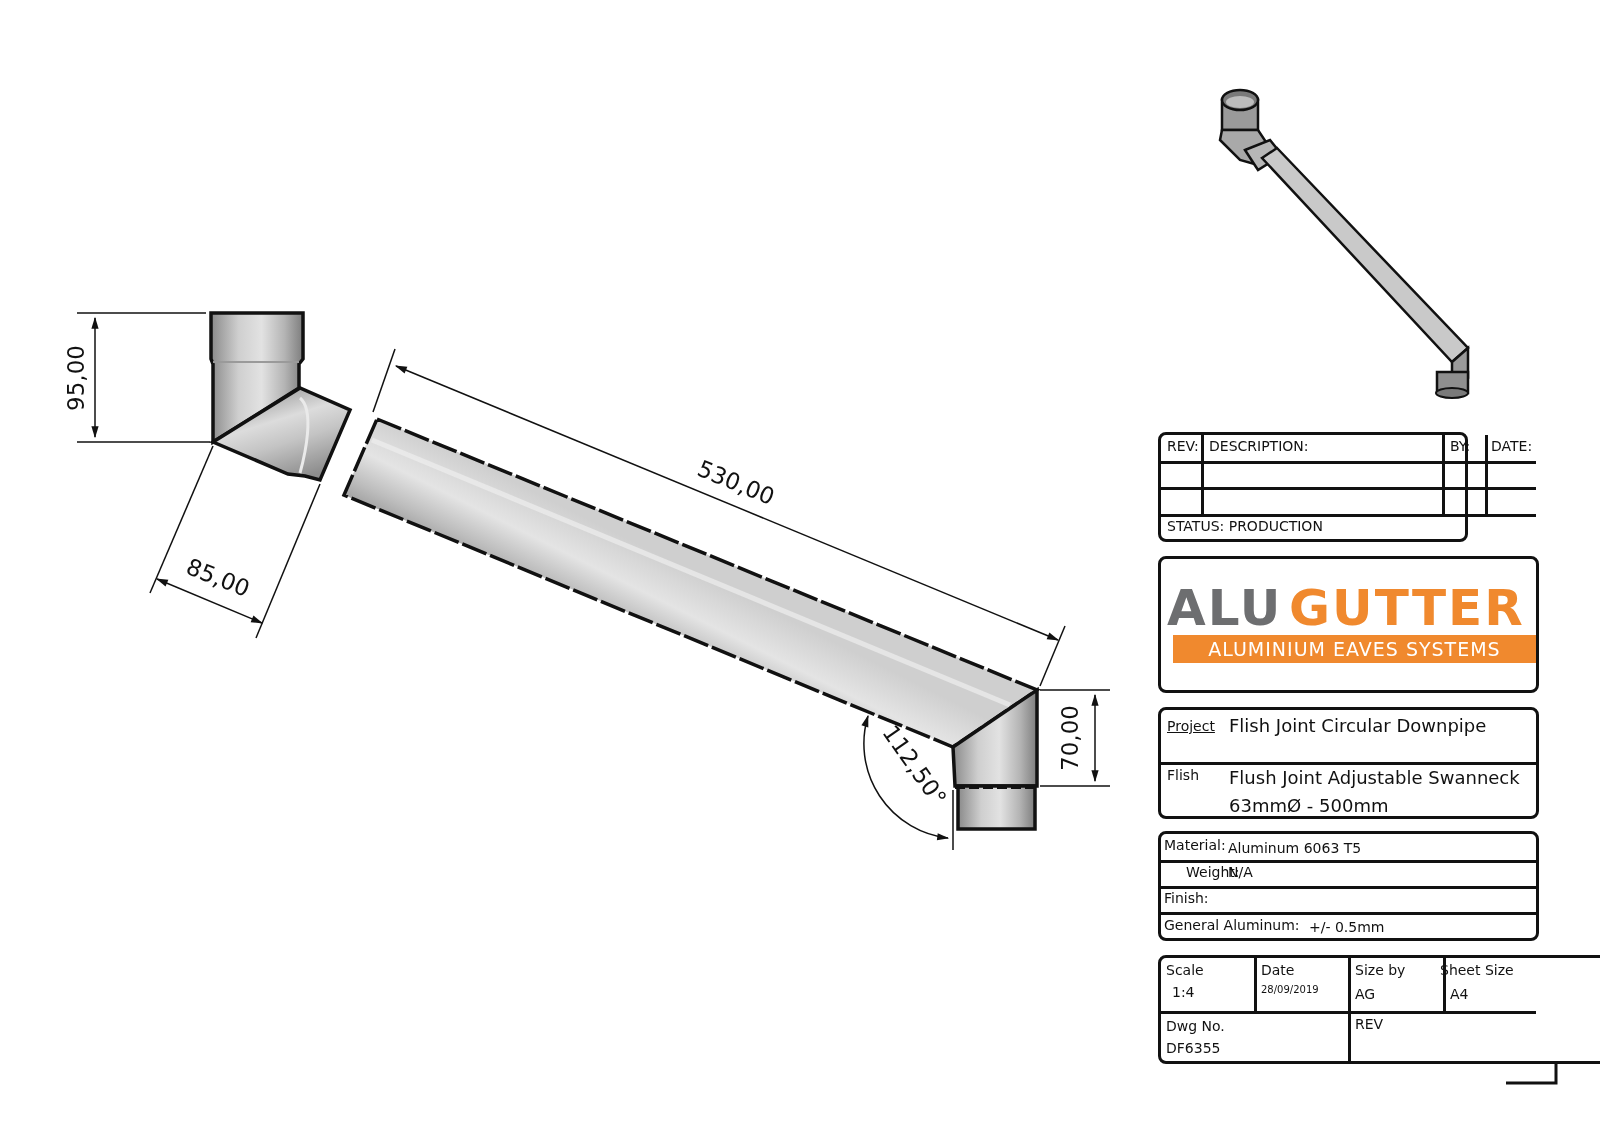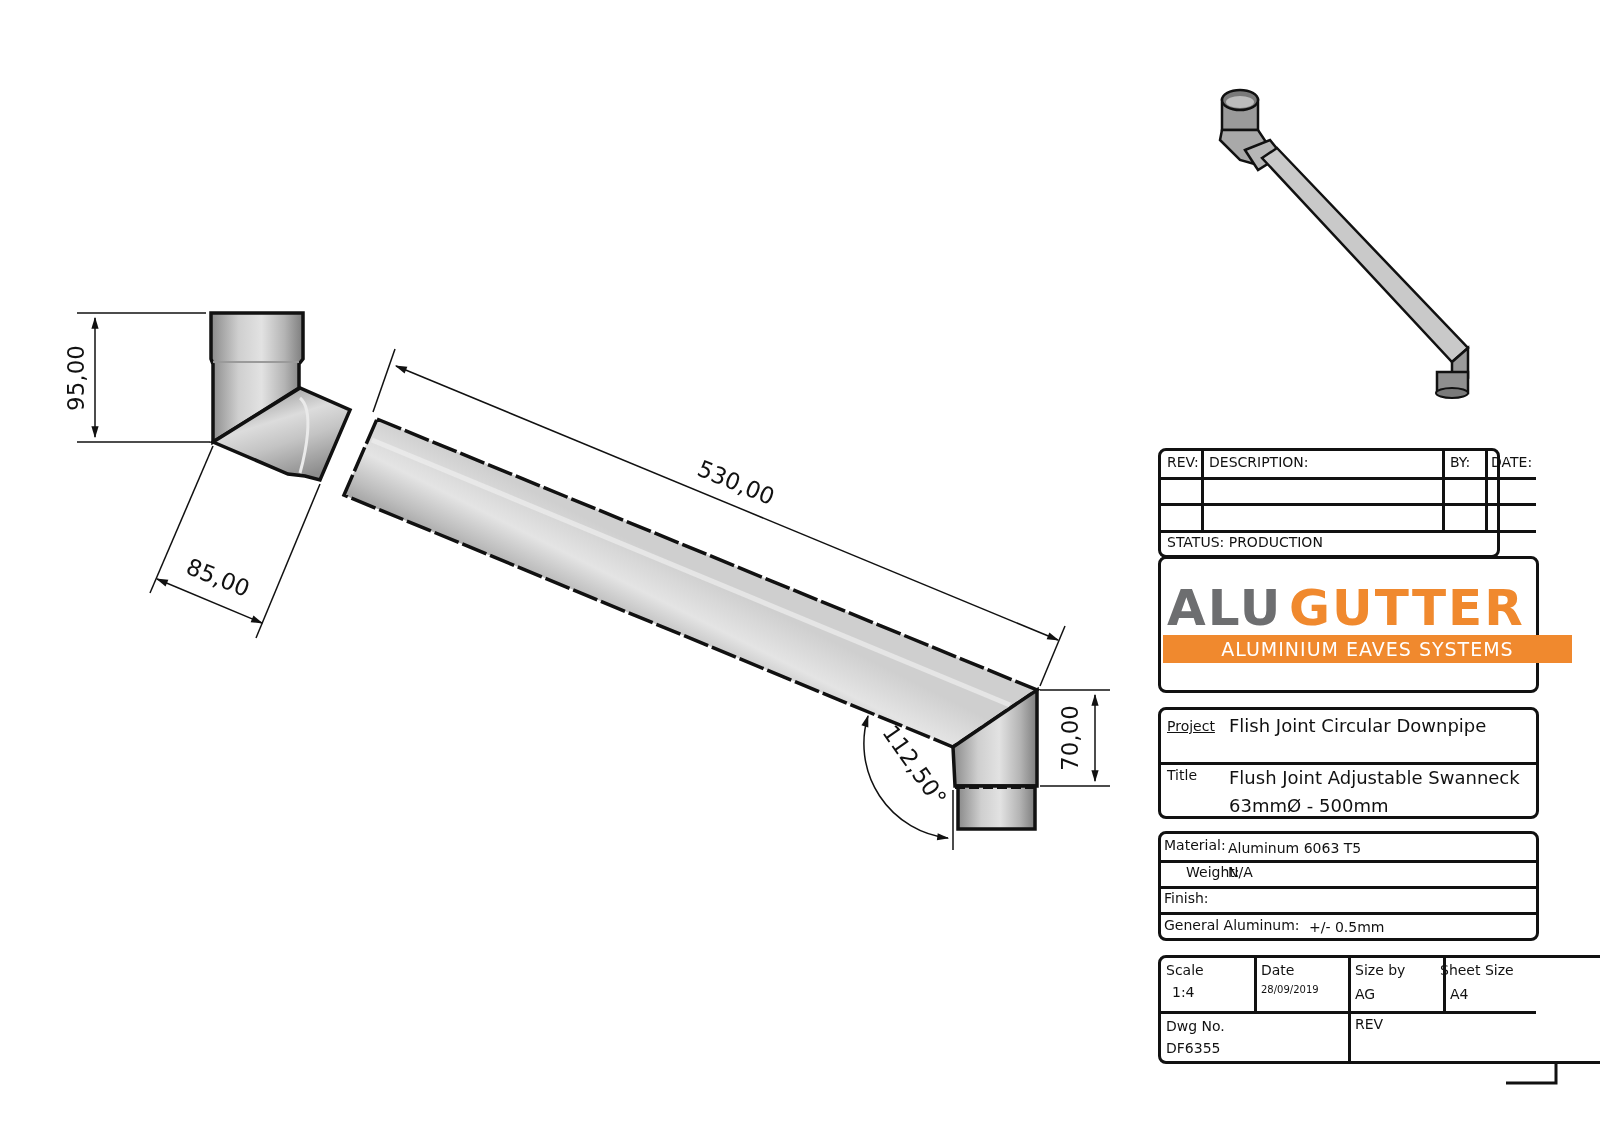--- a/index.html
+++ b/index.html
@@ -104,47 +104,47 @@
     <path d="M1245,150 L1270,140 L1282,155 L1258,170 Z" fill="#b7b7b7" stroke="#111" stroke-width="2.5"></path>
     <path d="M1262,158 L1277,148 L1468,348 L1452,362 Z" fill="#c9c9c9" stroke="#111" stroke-width="2.5"></path>
     <path d="M1452,362 L1468,348 L1468,378 L1452,385 Z" fill="#9a9a9a" stroke="#111" stroke-width="2.5"></path>
     <path d="M1437,372 L1468,372 L1468,393 L1437,393 Z" fill="#8f8f8f" stroke="#111" stroke-width="2.5"></path>
     <ellipse cx="1452" cy="393" rx="16" ry="5" fill="#7a7a7a" stroke="#111" stroke-width="2"></ellipse>
   </g>
 
   <path d="M1556,1042 L1556,1083 L1506,1083" fill="none" stroke="#111" stroke-width="3"></path>
 </svg>
 
-<div class="box" style="left:1158px; top:448px; width:342px; height:110px;">
+<div class="box" style="left:1158px; top:432px; width:310px; height:110px;">
   <div class="vline" style="left:40px; top:0; height:80px;"></div>
   <div class="vline" style="left:281px; top:0; height:80px;"></div>
   <div class="vline" style="left:324px; top:0; height:80px;"></div>
   <div class="hline" style="left:0; top:26px; width:375px;"></div>
   <div class="hline" style="left:0; top:52px; width:375px;"></div>
   <div class="hline" style="left:0; top:79px; width:375px;"></div>
   <span class="tb-text" style="left:6px; top:3px; font-size:14px;">REV:</span>
   <span class="tb-text" style="left:48px; top:3px; font-size:14px;">DESCRIPTION:</span>
   <span class="tb-text" style="left:289px; top:3px; font-size:14px;">BY:</span>
   <span class="tb-text" style="left:330px; top:3px; font-size:14px;">DATE:</span>
   <span class="tb-text" style="left:6px; top:83px; font-size:14px;">STATUS: PRODUCTION</span>
 </div>
 
 <div class="box" style="left:1158px; top:556px; width:381px; height:137px;">
   <div>
     <span class="logo-alu" style="left:6px; top:20px; color:#6d6e70;">ALU</span>
     <span class="logo-alu" style="left:128px; top:20px; color:#f0892e;">GUTTER</span>
-    <div class="logo-bar" style="left:2px; top:76px; width:409px; height:28px;">ALUMINIUM EAVES SYSTEMS</div>
+    <div class="logo-bar" style="left:12px; top:76px; width:363px; height:28px;">ALUMINIUM EAVES SYSTEMS</div>
   </div>
 </div>
 
 <div class="box" style="left:1158px; top:707px; width:381px; height:112px;">
   <div class="hline" style="left:0; top:52px; width:375px;"></div>
   <span class="tb-text" style="left:6px; top:8px; font-size:14px;text-decoration:underline;">Project</span>
   <span class="tb-text" style="left:68px; top:5px; font-size:18px;">Flish Joint Circular Downpipe</span>
-  <span class="tb-text" style="left:6px; top:57px; font-size:14px;">Title</span>
+  <span class="tb-text" style="left:6px; top:57px; font-size:14px;">Flish</span>
   <span class="tb-text" style="left:68px; top:57px; font-size:18px;">Flush Joint Adjustable Swanneck</span>
   <span class="tb-text" style="left:68px; top:85px; font-size:18px;">63mmØ - 500mm</span>
 </div>
 
 <div class="box" style="left:1158px; top:831px; width:381px; height:110px;">
   <div class="hline" style="left:0; top:26px; width:375px;"></div>
   <div class="hline" style="left:0; top:52px; width:375px;"></div>
   <div class="hline" style="left:0; top:78px; width:375px;"></div>
   <span class="tb-text" style="left:3px; top:3px; font-size:14px;">Material:</span>
   <span class="tb-text" style="left:67px; top:6px; font-size:14px;">Aluminum 6063 T5</span>

